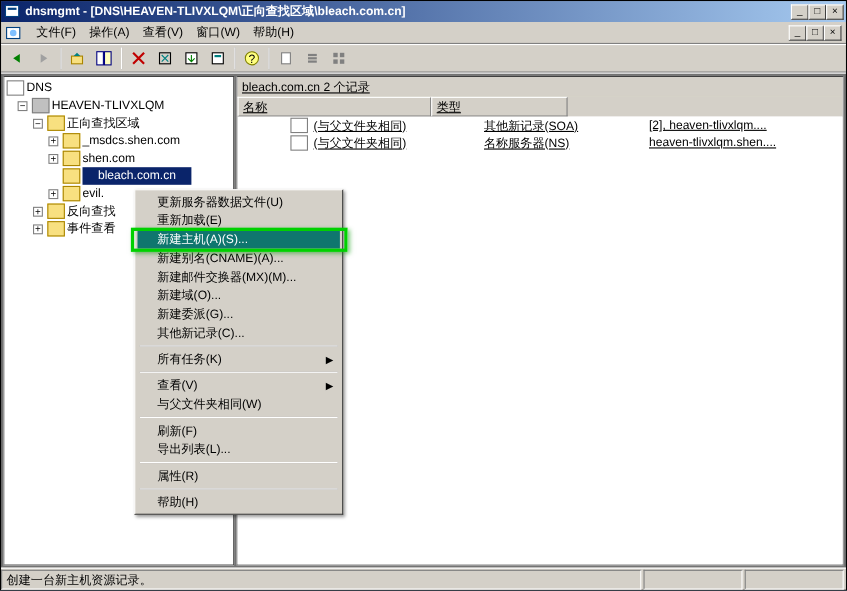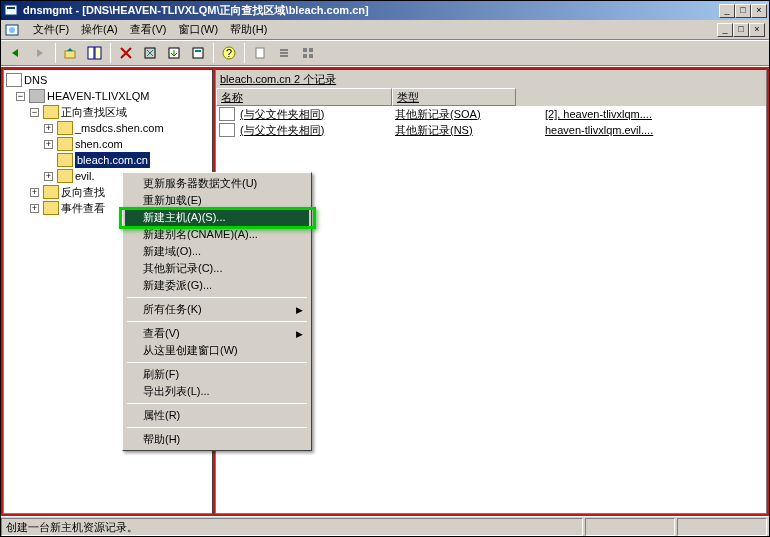--- a/index.html
+++ b/index.html
@@ -1,18 +1,18 @@
 <!DOCTYPE html>
 <html><head>
 <meta charset="utf-8">
 <style>
   * { box-sizing: border-box; margin: 0; padding: 0; font-family: "Microsoft Sans Serif", Tahoma, Arial, sans-serif; font-size: 11px; }
   body { background: #3a6ea5; width: 770px; height: 537px; overflow: hidden; position: relative; }
 
-  .window { width: 770px; height: 537px; border: 1px solid #000; background: #b91c1c; display: flex; flex-direction: column; }
+  .window { width: 770px; height: 537px; border: 1px solid #000; background: #737373; display: flex; flex-direction: column; }
 
   .titlebar { height: 19px; background: linear-gradient(to right, #0a246a, #a6caf0); color: #fff; display: flex; align-items: center; padding: 0 2px; }
   .titlebar .icon { width: 16px; height: 16px; margin-right: 4px; display:inline-block;}
   .titlebar-text { flex: 1; font-weight: bold; font-size: 11px; }
   .titlebar-btns { display: flex; gap: 0; }
   .titlebar-btn { width: 16px; height: 14px; background: #d4d0c8; border: 1px solid; border-color: #fff #404040 #404040 #fff; color:#000; display: flex; align-items: center; justify-content: center; font-size: 9px; font-family: Arial; line-height: 1; }
 
   .menubar { height: 20px; background: #d4d0c8; display: flex; align-items: center; padding: 0 4px; position: relative; border-bottom: 1px solid #808080; }
   .menubar-icon { width:16px; height:16px; margin-right:6px; }
   .menu-item { padding: 2px 6px; cursor: default; }
@@ -25,33 +25,33 @@
   .content { flex: 1; display: flex; border-top: 1px solid #fff; min-height: 0; }
   .tree-pane { width: 210px; background: #fff; border: 1px solid #808080; border-right-color:#404040; margin: 2px; overflow: hidden; position: relative; border-top-color:#404040;}
   .list-pane { flex: 1; background: #fff; border: 1px solid #808080; margin: 2px 2px 2px 0; display: flex; flex-direction: column; border-top-color:#404040;text-decoration:underline;}
 
   .tree { padding: 2px; line-height: 16px; white-space: nowrap; color:#000;}
   .tree-node { display: flex; align-items: center; height: 16px; }
   .expander { width: 9px; height: 9px; border: 1px solid #808080; background:#fff; display: inline-flex; align-items:center; justify-content:center; font-size:9px; line-height:7px; margin-right: 4px; color:#000;}
   .tree-icon { width: 16px; height: 14px; margin-right: 2px; display:inline-block; background:#f8e080; border:1px solid #aa8500;}
   .tree-icon.computer{background:#c0c0c0;border-color:#808080;}
   .tree-icon.dns{background:#fff;border-color:#808080;}
-  .selected-node { background: #0a246a; color: #fff; padding: 0 2px; }
+  .selected-node { background: #0a246a; color: #fff; padding: 0 14px; }
 
   .path-bar { height: 18px; border-bottom: 1px solid #d4d0c8; padding: 2px 4px; color:#000; background:#d4d0c8;}
   .list-header { display: flex; height: 18px; background: #d4d0c8; }
   .list-header-cell { border: 1px solid; border-color: #fff #808080 #808080 #fff; padding: 1px 4px; background:#d4d0c8;}
   .list-body { flex:1; background:#fff; }
-  .list-row { display: flex; height: 16px; align-items: center; }
+  .list-row { display: flex; height: 16px; align-items: center; margin-left: 45px; }
   .row-icon{ width:16px; height:14px; background:#fff; border:1px solid #808080; margin:0 3px; display:inline-block;}
   .cell { padding:0 2px; overflow:hidden; white-space:nowrap;}
 
   .context-menu { position: absolute; top: 172px; left: 122px; width: 190px; background: #d4d0c8; border: 1px solid; border-color: #fff #404040 #404040 #fff; box-shadow: 2px 2px 3px rgba(0,0,0,.4); z-index: 20; padding:2px;}
   .ctx-item { height: 17px; padding: 0 18px 0 18px; display: flex; align-items: center; position: relative; white-space: nowrap;}
-  .ctx-item.highlight { background: #14532d; color: #fff; }
+  .ctx-item.highlight { background: #0f766e; color: #fff; }
   .ctx-sep { height: 1px; background: #808080; border-bottom: 1px solid #fff; margin: 3px 2px; }
   .ctx-arrow { position:absolute; right:6px; font-size:9px;}
   .green-box { position:absolute; top:207px; left:119px; width:197px; height:22px; border:3px solid #00d000; z-index:25; pointer-events:none; box-shadow: 2px 2px 4px rgba(0,150,0,.5);}
 
   .statusbar { height: 20px; background:#d4d0c8; border-top:1px solid #fff; display:flex; align-items:flex-end;}
   .status-cell{ border:1px solid; border-color:#808080 #fff #fff #808080; height:18px; padding:1px 4px; margin-right:2px;}
   .status-cell.main{flex:1;}
   .status-cell.fixed{width:90px;}
 
   svg{display:block;}
@@ -233,53 +233,54 @@
       <div class="list-body">
         <div class="list-row">
           <span class="row-icon"></span>
           <div class="cell" style="width:155px">(与父文件夹相同)</div>
           <div class="cell" style="width:150px">其他新记录(SOA)</div>
           <div class="cell">[2], heaven-tlivxlqm....</div>
         </div>
         <div class="list-row">
           <span class="row-icon"></span>
           <div class="cell" style="width:155px">(与父文件夹相同)</div>
-          <div class="cell" style="width:150px">其他新记录(NS)</div>
-          <div class="cell">heaven-tlivxlqm.evil....</div>
+          <div class="cell" style="width:150px">名称服务器(NS)</div>
+          <div class="cell">heaven-tlivxlqm.shen....</div>
         </div>
       </div>
     </div>
   </div>
 
   <div class="statusbar">
     <div class="status-cell main">创建一台新主机资源记录。</div>
     <div class="status-cell fixed"></div>
     <div class="status-cell fixed"></div>
   </div>
 </div>
 
 <div class="context-menu">
   <div class="ctx-item">更新服务器数据文件(U)</div>
   <div class="ctx-item">重新加载(E)</div>
   <div class="ctx-item highlight">新建主机(A)(S)...</div>
   <div class="ctx-item">新建别名(CNAME)(A)...</div>
+  <div class="ctx-item">新建邮件交换器(MX)(M)...</div>
   <div class="ctx-item">新建域(O)...</div>
+  <div class="ctx-item">新建委派(G)...</div>
   <div class="ctx-item">其他新记录(C)...</div>
-  <div class="ctx-item">新建委派(G)...</div>
   <div class="ctx-sep"></div>
   <div class="ctx-item">
       <span>所有任务(K)</span>
       <span class="ctx-arrow">▶</span>
     </div>
   <div class="ctx-sep"></div>
   <div class="ctx-item">
       <span>查看(V)</span>
       <span class="ctx-arrow">▶</span>
     </div>
-  <div class="ctx-item">从这里创建窗口(W)</div>
+  <div class="ctx-item">与父文件夹相同(W)</div>
   <div class="ctx-sep"></div>
   <div class="ctx-item">刷新(F)</div>
   <div class="ctx-item">导出列表(L)...</div>
   <div class="ctx-sep"></div>
   <div class="ctx-item">属性(R)</div>
   <div class="ctx-sep"></div>
   <div class="ctx-item">帮助(H)</div>
 </div>
 
 <div class="green-box"></div>

